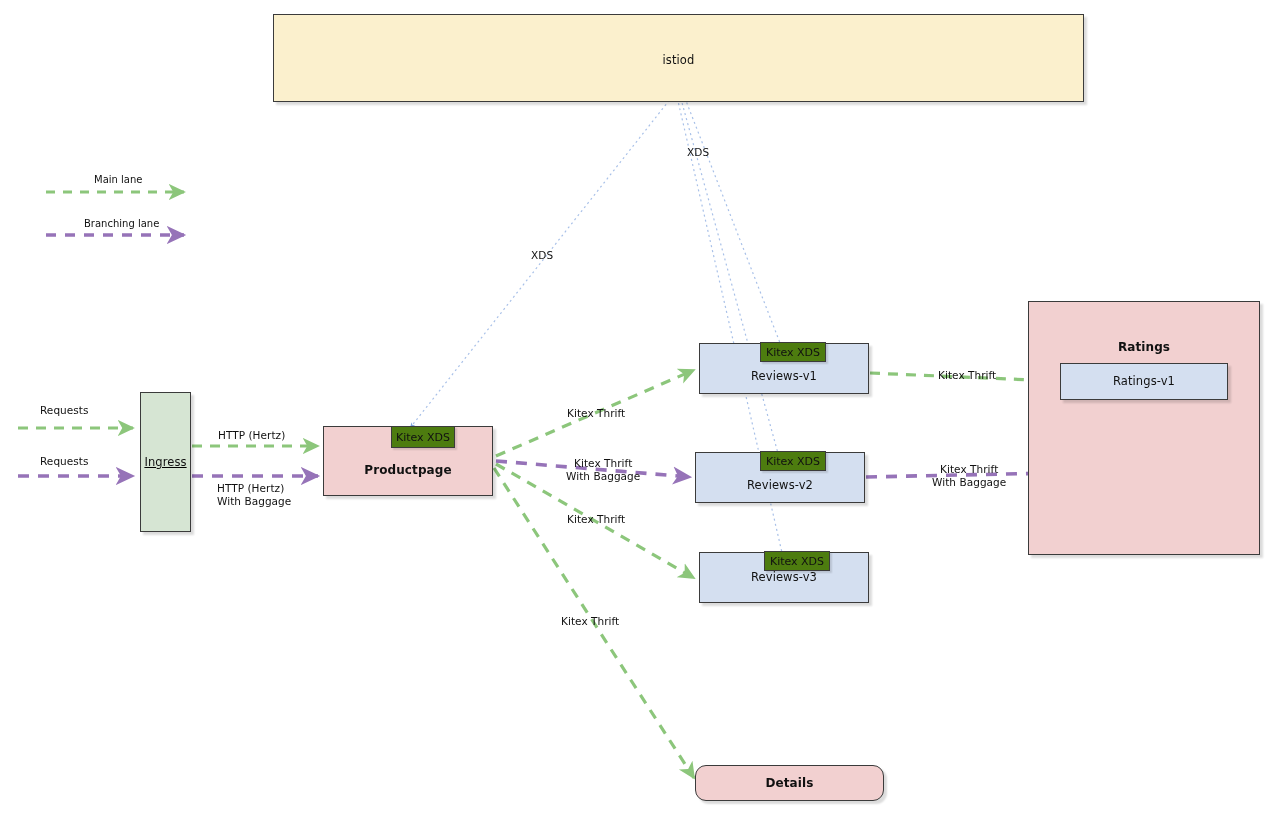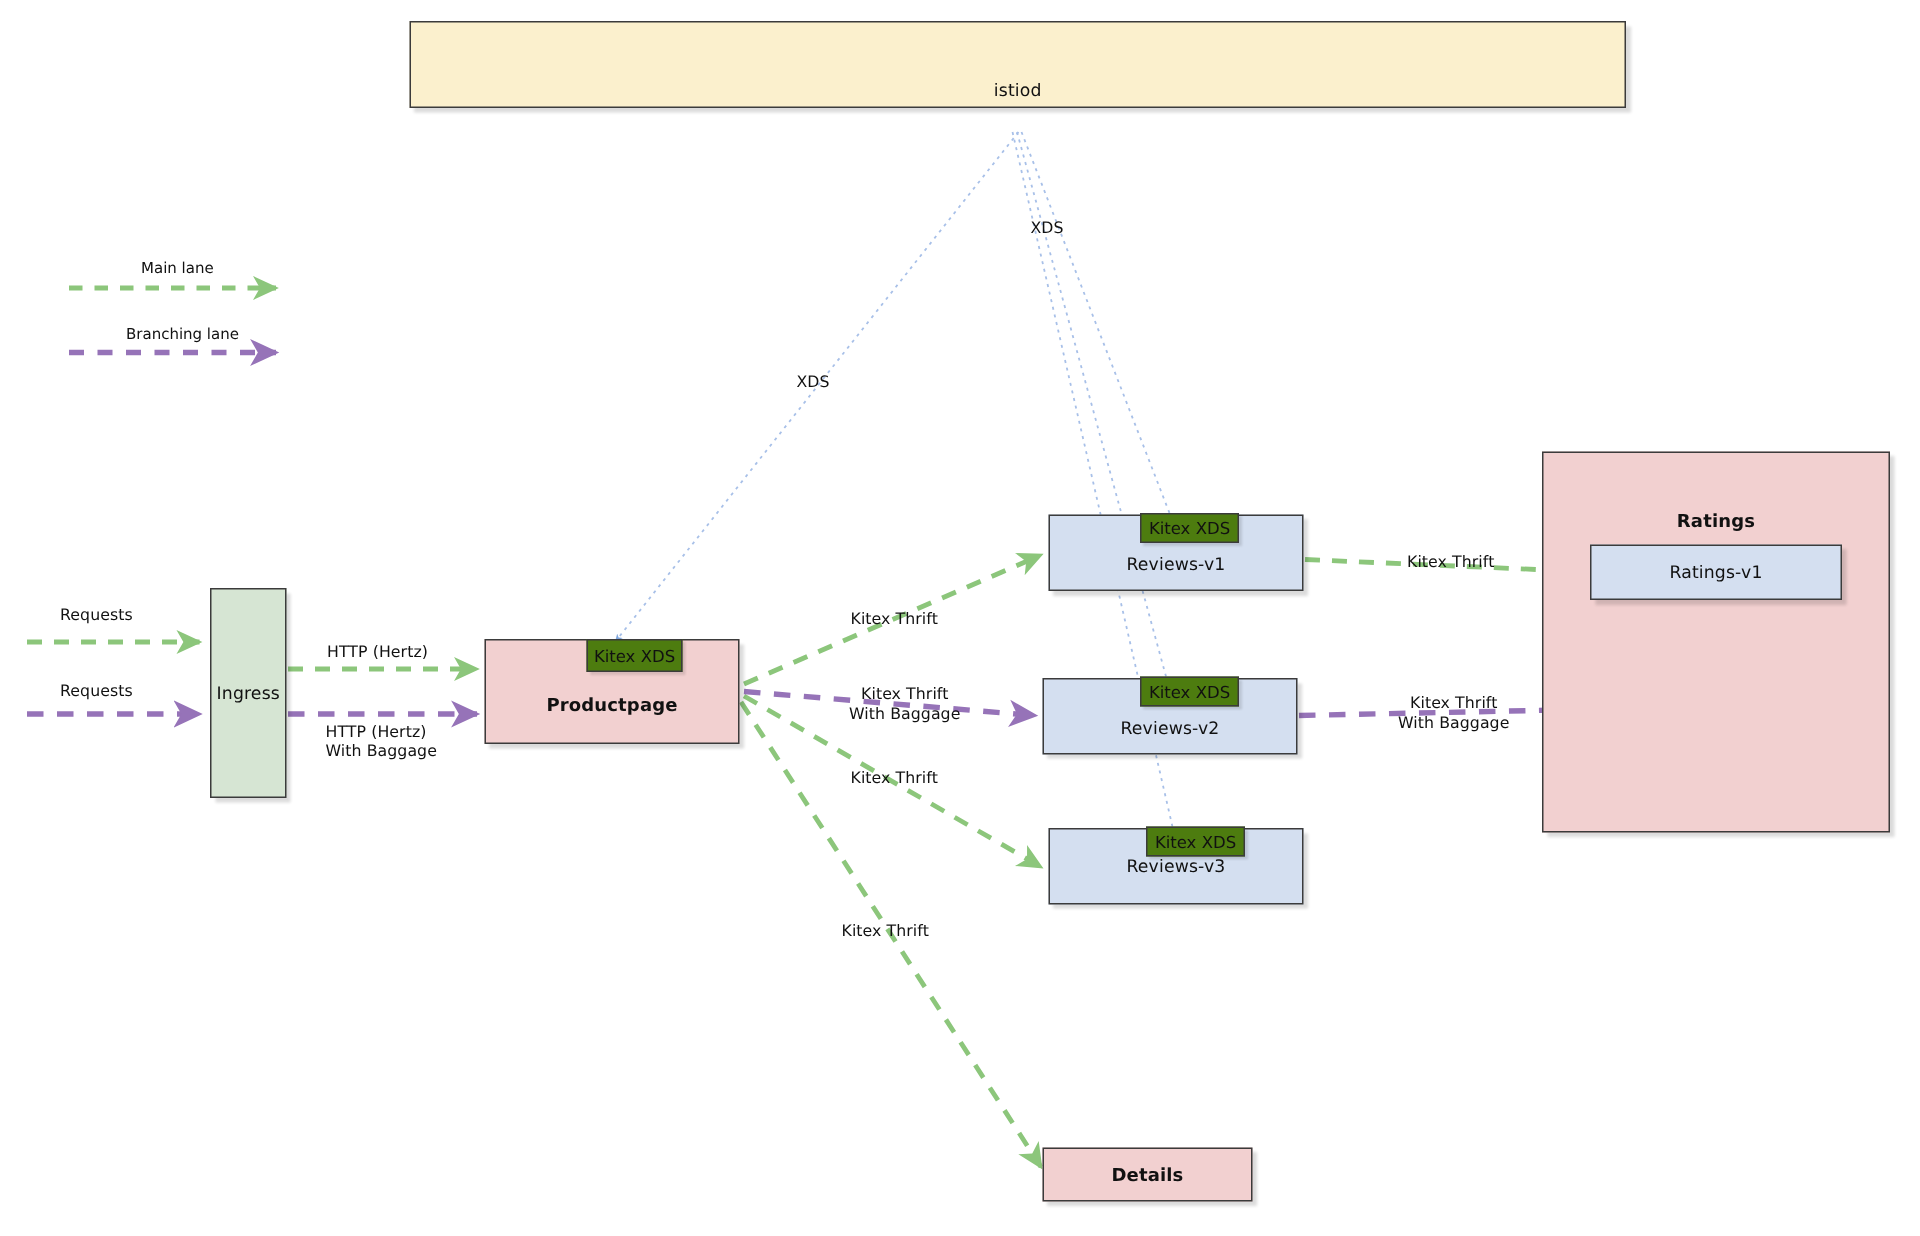--- a/index.html
+++ b/index.html
@@ -124,25 +124,25 @@
     </g>
 
     <g stroke="#9673b8" stroke-width="3.6" fill="none" stroke-dasharray="11,9" stroke-linecap="butt">
       <path d="M 18 476 L 133 476" marker-end="url(#arrow-purple)"></path>
       <path d="M 192 476 L 318 476" marker-end="url(#arrow-purple)"></path>
       <path d="M 496 461 L 690 477" marker-end="url(#arrow-purple)"></path>
       <path d="M 866 477 L 1055 473" marker-end="url(#arrow-purple)"></path>
     </g>
   </svg>
 
-  <div class="node container-node fill-yellow" style="left:273px; top:14px; width:811px; height:58px;">
+  <div class="node container-node fill-yellow" style="left:273px; top:14px; width:811px; height:88px;">
     <span class="node-label" style="margin-top:24px;">istiod</span>
   </div>
 
-  <div class="node fill-green" style="left:140px; top:392px; width:51px; height:140px;">
+  <div class="node fill-green" style="left:140px; top:392px; width:51px; height:140px;text-decoration:underline;">
     <span class="node-label">Ingress</span>
   </div>
 
   <div class="node fill-pink" style="left:323px; top:426px; width:170px; height:70px;">
     <span class="node-label bold" style="margin-top:18px;">Productpage</span>
     <div class="xds-badge" style="left:55px; top:-1px; width:64px; height:22px;">Kitex XDS</div>
   </div>
 
 
   <div class="node fill-blue" style="left:699px; top:343px; width:170px; height:51px;">
@@ -162,21 +162,21 @@
 
   <div class="node container-node fill-pink" style="left:1028px; top:301px; width:232px; height:254px;">
     <span class="node-label bold" style="margin-top:24px;">Ratings</span>
   </div>
 
   <div class="node fill-blue" style="left:1060px; top:363px; width:168px; height:37px;">
     <span class="node-label">Ratings-v1</span>
   </div>
 
 
-  <div class="node fill-pink" style="left:695px; top:765px; width:140px; height:36px;">
+  <div class="node fill-pink" style="left:695px; top:765px; width:189px; height:36px;border-radius:11px;">
     <span class="node-label bold">Details</span>
   </div>
 
   <svg class="edge-layer" viewBox="0 0 1280 824" xmlns="http://www.w3.org/2000/svg">
     <path d="M 46 192 L 184 192" stroke="#8cc67b" stroke-width="3.2" fill="none" stroke-dasharray="9,8" marker-end="url(#arrow-green)"></path>
     <path d="M 46 235 L 184 235" stroke="#9673b8" stroke-width="3.6" fill="none" stroke-dasharray="10,9" marker-end="url(#arrow-purple)"></path>
   </svg>
 
   <div class="legend-label" style="left:94px; top:174px;">Main lane</div>
   <div class="legend-label" style="left:84px; top:218px;">Branching lane</div>

